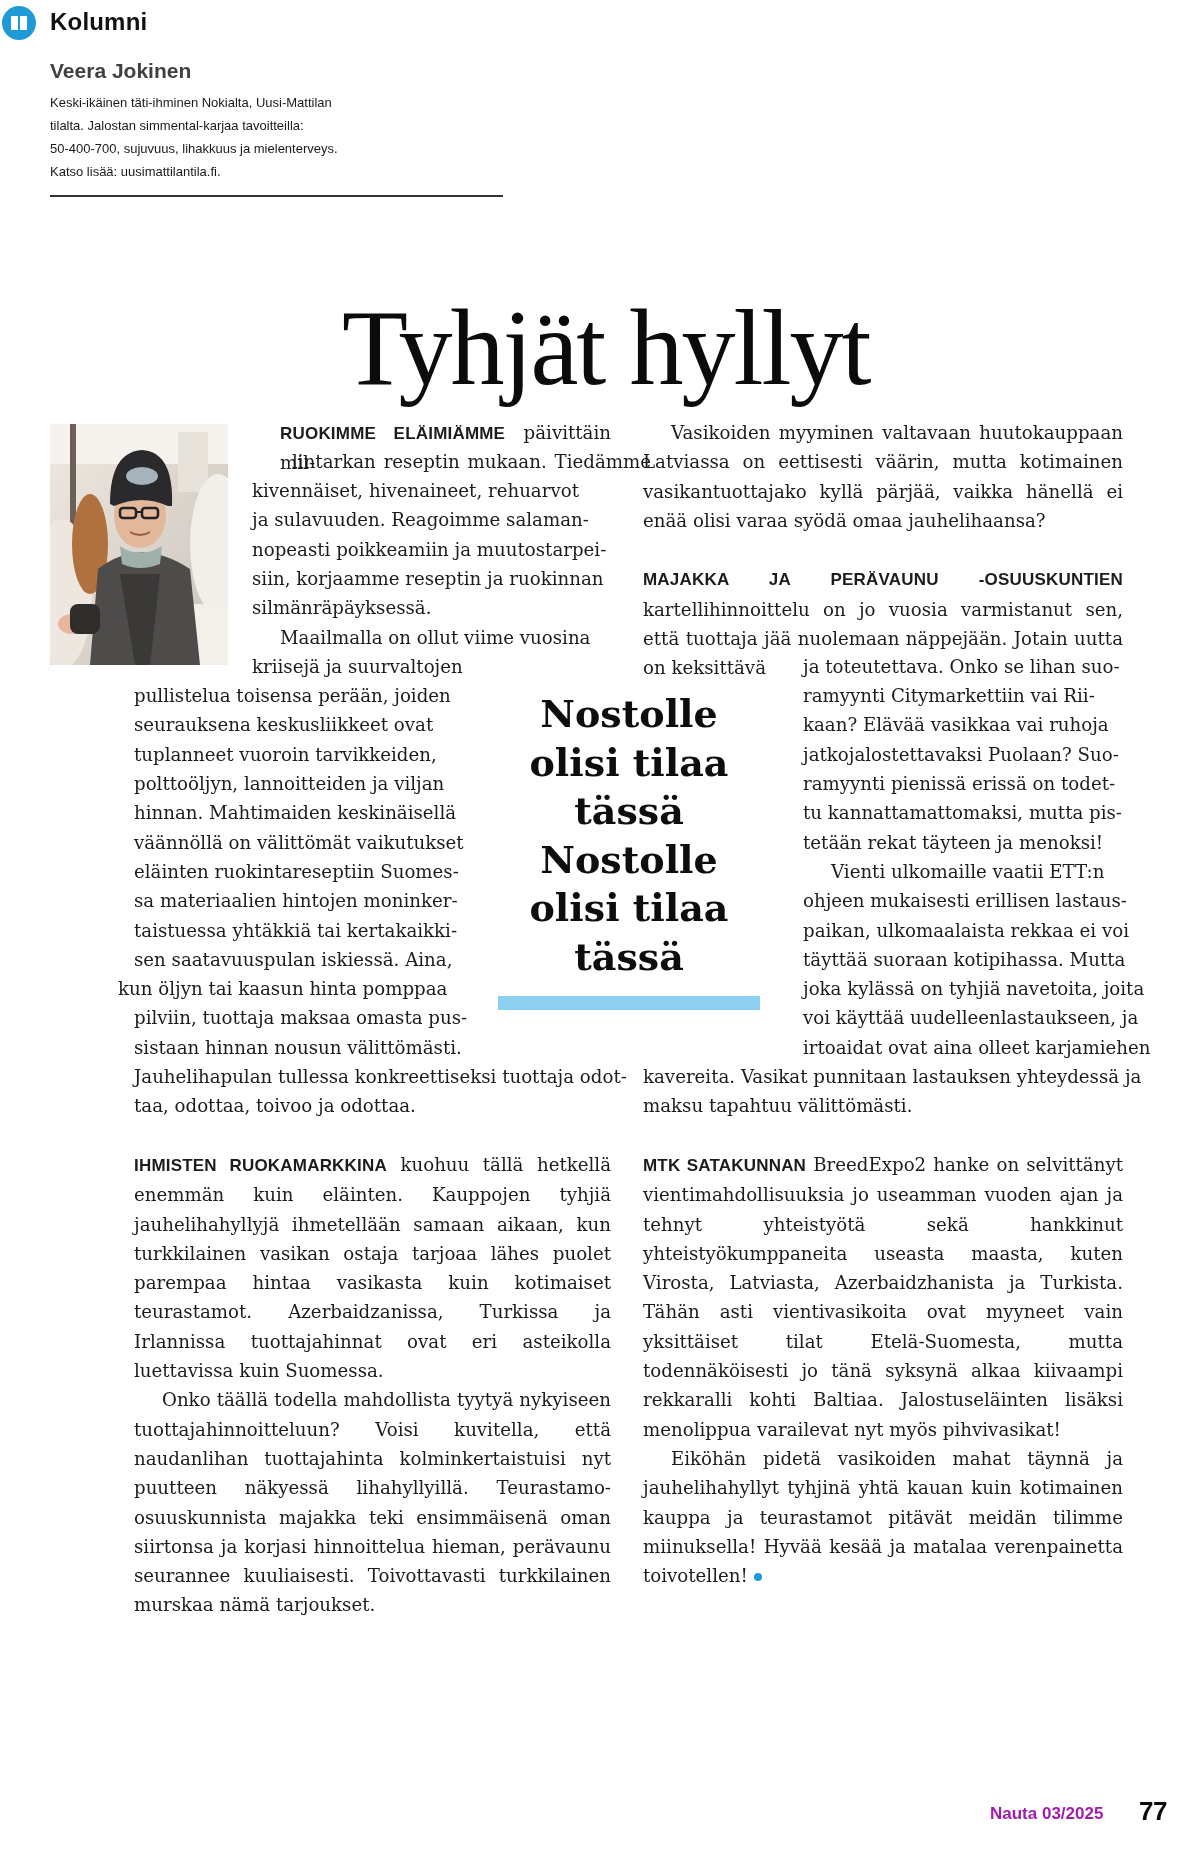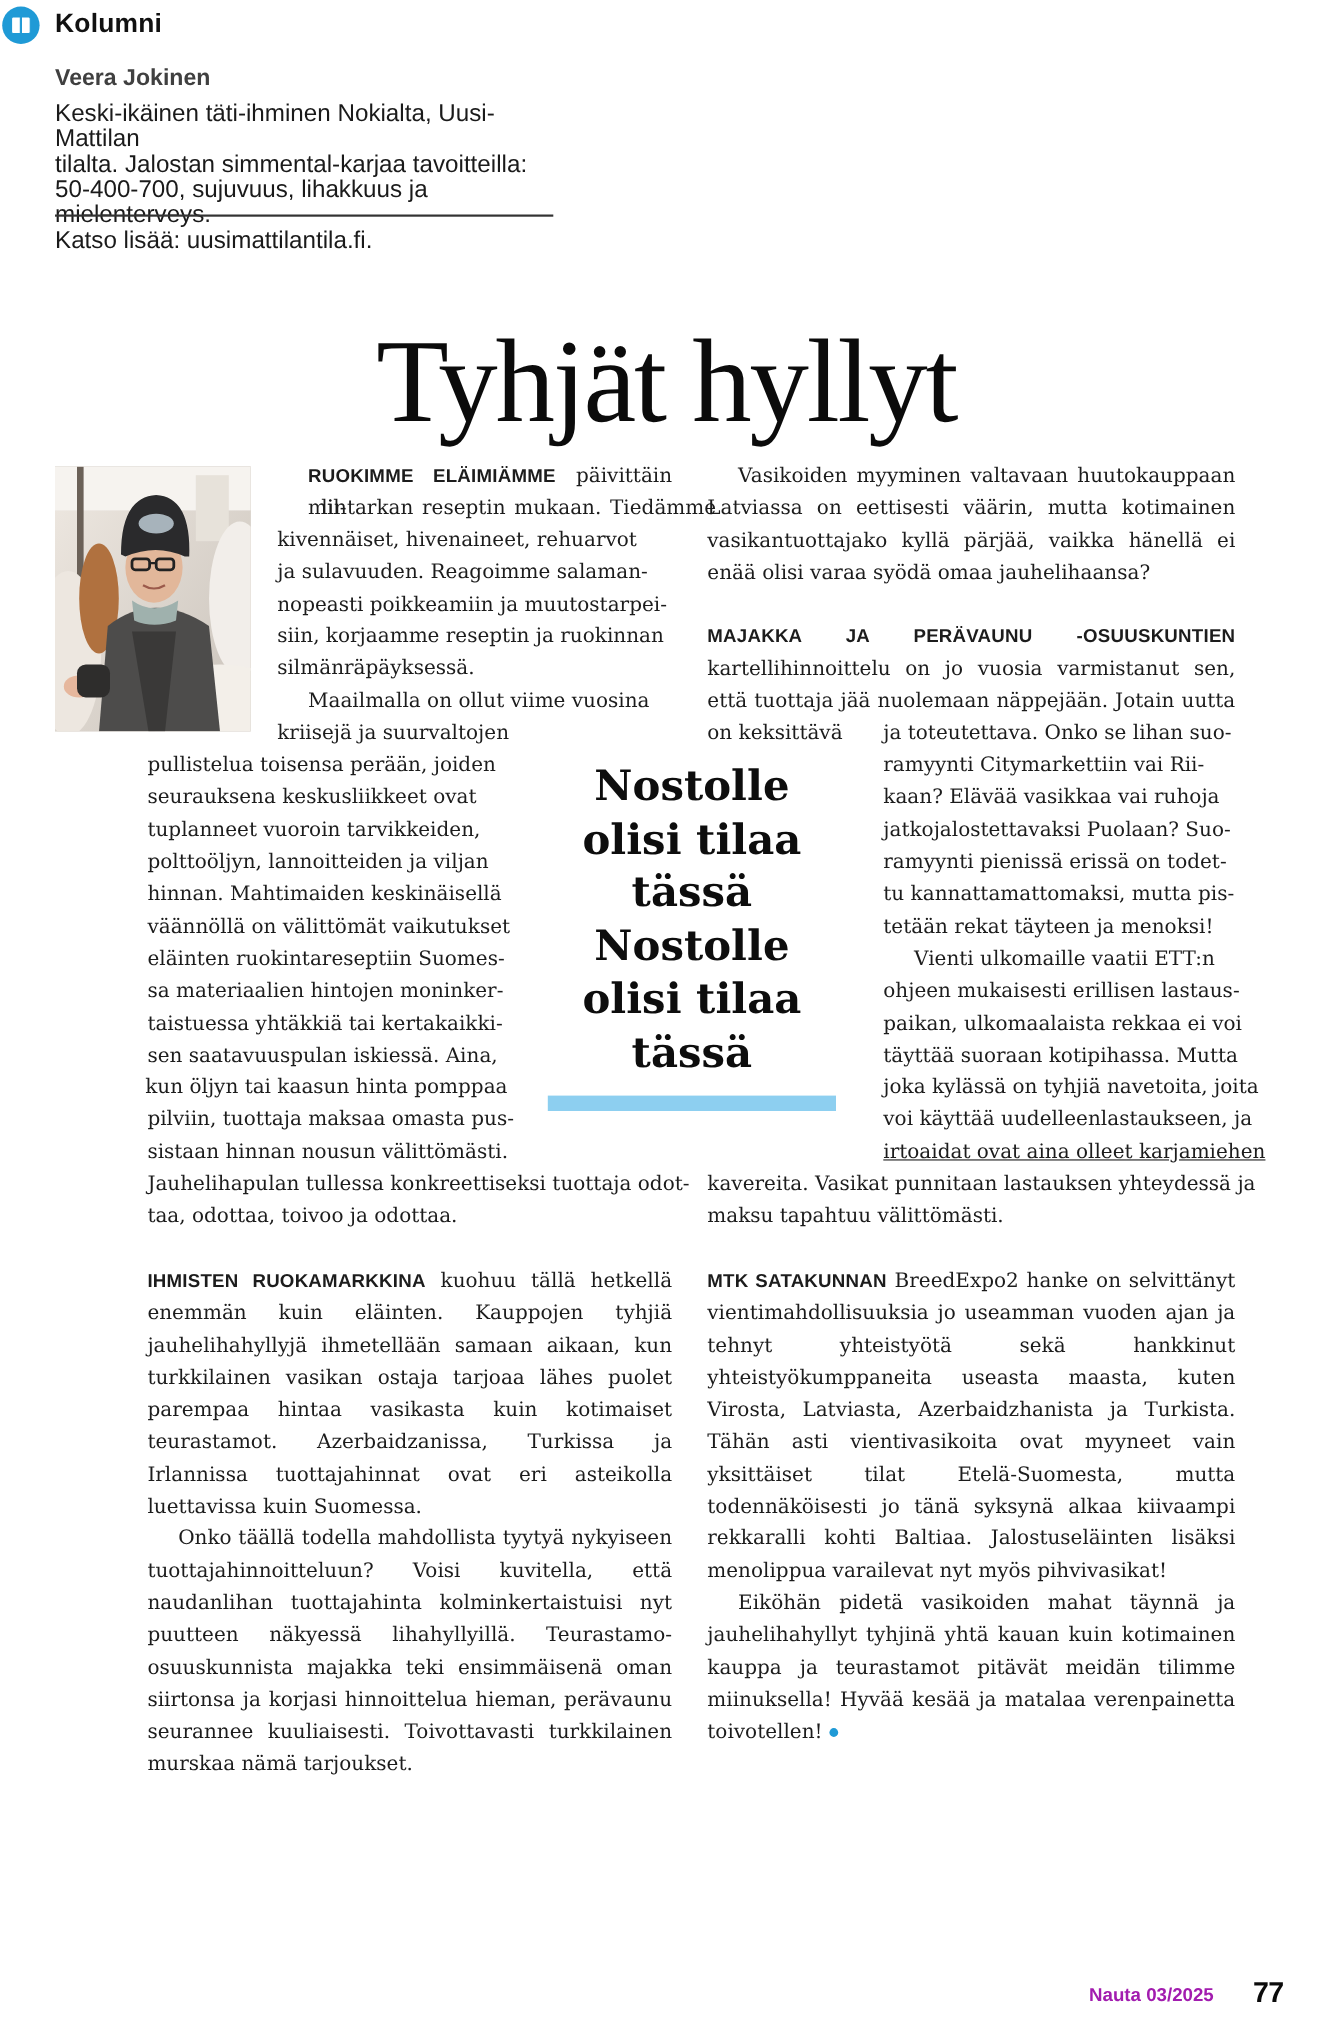--- a/index.html
+++ b/index.html
@@ -9,21 +9,21 @@
   .serif { font-family: "DejaVu Serif", "Liberation Serif", serif; }
 
   
   .section-icon { left:2px; top:6px; width:34px; height:34px; border-radius:50%; background:#1f9ad6; }
   .section-icon .pg { position:absolute; top:9px; width:9px; height:16px; background:#fff; border:1.5px solid #1f9ad6; box-sizing:border-box; }
   .section-icon .pg.l { left:8px; border-radius:2px 0 0 2px; }
   .section-icon .pg.r { left:17px; border-radius:0 2px 2px 0; }
   .section-label { left:50px; top:8px; font-size:24px; font-weight:bold; color:#111; letter-spacing:0.2px; }
 
   .byline-name { left:50px; top:59px; font-size:21px; font-weight:bold; color:#404040; }
-  .byline-bio { left:50px; top:91px; width:470px; font-size:22px; line-height:23px; color:#1a1a1a; }
+  .byline-bio { left:50px; top:91px; width:470px; font-size:13px; line-height:23px; color:#1a1a1a; }
   .divider { left:50px; top:195px; width:453px; height:2px; background:#333; }
 
   .title { left:342px; top:288px; font-size:108px; line-height:120px; color:#0b0b0b; letter-spacing:-2px; font-family: "Liberation Serif", "DejaVu Serif", serif; }
 
   .photo { left:50px; top:424px; width:178px; height:241px; overflow:hidden; background:#d8d2ca; }
 
   
   .body { font-size:18.2px; line-height:29.3px; color:#1c1c1c; text-align:justify; }
   .body p { margin:0; }
   .body .ind { text-indent:28px; }
@@ -113,21 +113,21 @@
 <div class="line serif" style="left:134px; top:681px;">pullistelua toisensa perään, joiden</div>
 <div class="line serif" style="left:134px; top:710px;">seurauksena keskusliikkeet ovat</div>
 <div class="line serif" style="left:134px; top:740px;">tuplanneet vuoroin tarvikkeiden,</div>
 <div class="line serif" style="left:134px; top:769px;">polttoöljyn, lannoitteiden ja viljan</div>
 <div class="line serif" style="left:134px; top:798px;">hinnan. Mahtimaiden keskinäisellä</div>
 <div class="line serif" style="left:134px; top:828px;">väännöllä on välittömät vaikutukset</div>
 <div class="line serif" style="left:134px; top:857px;">eläinten ruokintareseptiin Suomes-</div>
 <div class="line serif" style="left:134px; top:886px;">sa materiaalien hintojen moninker-</div>
 <div class="line serif" style="left:134px; top:916px;">taistuessa yhtäkkiä tai kertakaikki-</div>
 <div class="line serif" style="left:134px; top:945px;">sen saatavuuspulan iskiessä. Aina,</div>
-<div class="line serif" style="left:132px; top:974px;">kun öljyn tai kaasun hinta pomppaa</div>
+<div class="line serif" style="left:118px; top:974px;">kun öljyn tai kaasun hinta pomppaa</div>
 <div class="line serif" style="left:134px; top:1003px;">pilviin, tuottaja maksaa omasta pus-</div>
 <div class="line serif" style="left:134px; top:1033px;">sistaan hinnan nousun välittömästi.</div>
 <div class="line serif" style="left:134px; top:1062px;">Jauhelihapulan tullessa konkreettiseksi tuottaja odot-</div>
 <div class="line serif" style="left:134px; top:1091px;">taa, odottaa, toivoo ja odottaa.</div>
 
 <div class="abs pullquote">
   <div>Nostolle</div>
   <div>olisi tilaa</div>
   <div>tässä</div>
   <div>Nostolle</div>
@@ -148,21 +148,21 @@
 <div class="line serif" style="left:803px; top:740px;">jatkojalostettavaksi Puolaan? Suo-</div>
 <div class="line serif" style="left:803px; top:769px;">ramyynti pienissä erissä on todet-</div>
 <div class="line serif" style="left:803px; top:798px;">tu kannattamattomaksi, mutta pis-</div>
 <div class="line serif" style="left:803px; top:828px;">tetään rekat täyteen ja menoksi!</div>
 <div class="line serif" style="left:831px; top:857px;">Vienti ulkomaille vaatii ETT:n</div>
 <div class="line serif" style="left:803px; top:886px;">ohjeen mukaisesti erillisen lastaus-</div>
 <div class="line serif" style="left:803px; top:916px;">paikan, ulkomaalaista rekkaa ei voi</div>
 <div class="line serif" style="left:803px; top:945px;">täyttää suoraan kotipihassa. Mutta</div>
 <div class="line serif" style="left:803px; top:974px;">joka kylässä on tyhjiä navetoita, joita</div>
 <div class="line serif" style="left:803px; top:1003px;">voi käyttää uudelleenlastaukseen, ja</div>
-<div class="line serif" style="left:803px; top:1033px;text-decoration:underline;">irtoaidat ovat aina olleet karjamiehen</div>
+<div class="line serif" style="left:803px; top:1033px;">irtoaidat ovat aina olleet karjamiehen</div>
 <div class="line serif" style="left:643px; top:1062px;">kavereita. Vasikat punnitaan lastauksen yhteydessä ja</div>
 <div class="line serif" style="left:643px; top:1091px;">maksu tapahtuu välittömästi.</div>
 
 <div class="abs serif body" style="left:134px; top:1150px; width:477px;">
   <p><span class="lead">IHMISTEN RUOKAMARKKINA</span><span> kuohuu tällä hetkellä enemmän kuin eläinten. Kauppojen tyhjiä jauhelihahyllyjä ihmetellään samaan aikaan, kun turkkilainen vasikan ostaja tarjoaa lähes puolet parempaa hintaa vasikasta kuin kotimaiset teurastamot. Azerbaidzanissa, Turkissa ja Irlannissa tuottajahinnat ovat eri asteikolla luettavissa kuin Suomessa.</span></p>
   <p class="ind">Onko täällä todella mahdollista tyytyä nykyiseen tuottajahinnoitteluun? Voisi kuvitella, että naudanlihan tuottajahinta kolminkertaistuisi nyt puutteen näkyessä lihahyllyillä. Teurastamo-osuuskunnista majakka teki ensimmäisenä oman siirtonsa ja korjasi hinnoittelua hieman, perävaunu seurannee kuuliaisesti. Toivottavasti turkkilainen murskaa nämä tarjoukset.</p>
 </div>
 
 <div class="abs serif body" style="left:643px; top:1150px; width:480px;">
   <p><span class="lead">MTK SATAKUNNAN</span><span> BreedExpo2 hanke on selvittänyt vientimahdollisuuksia jo useamman vuoden ajan ja tehnyt yhteistyötä sekä hankkinut yhteistyökumppaneita useasta maasta, kuten Virosta, Latviasta, Azerbaidzhanista ja Turkista. Tähän asti vientivasikoita ovat myyneet vain yksittäiset tilat Etelä-Suomesta, mutta todennäköisesti jo tänä syksynä alkaa kiivaampi rekkaralli kohti Baltiaa. Jalostuseläinten lisäksi menolippua varailevat nyt myös pihvivasikat!</span></p>

